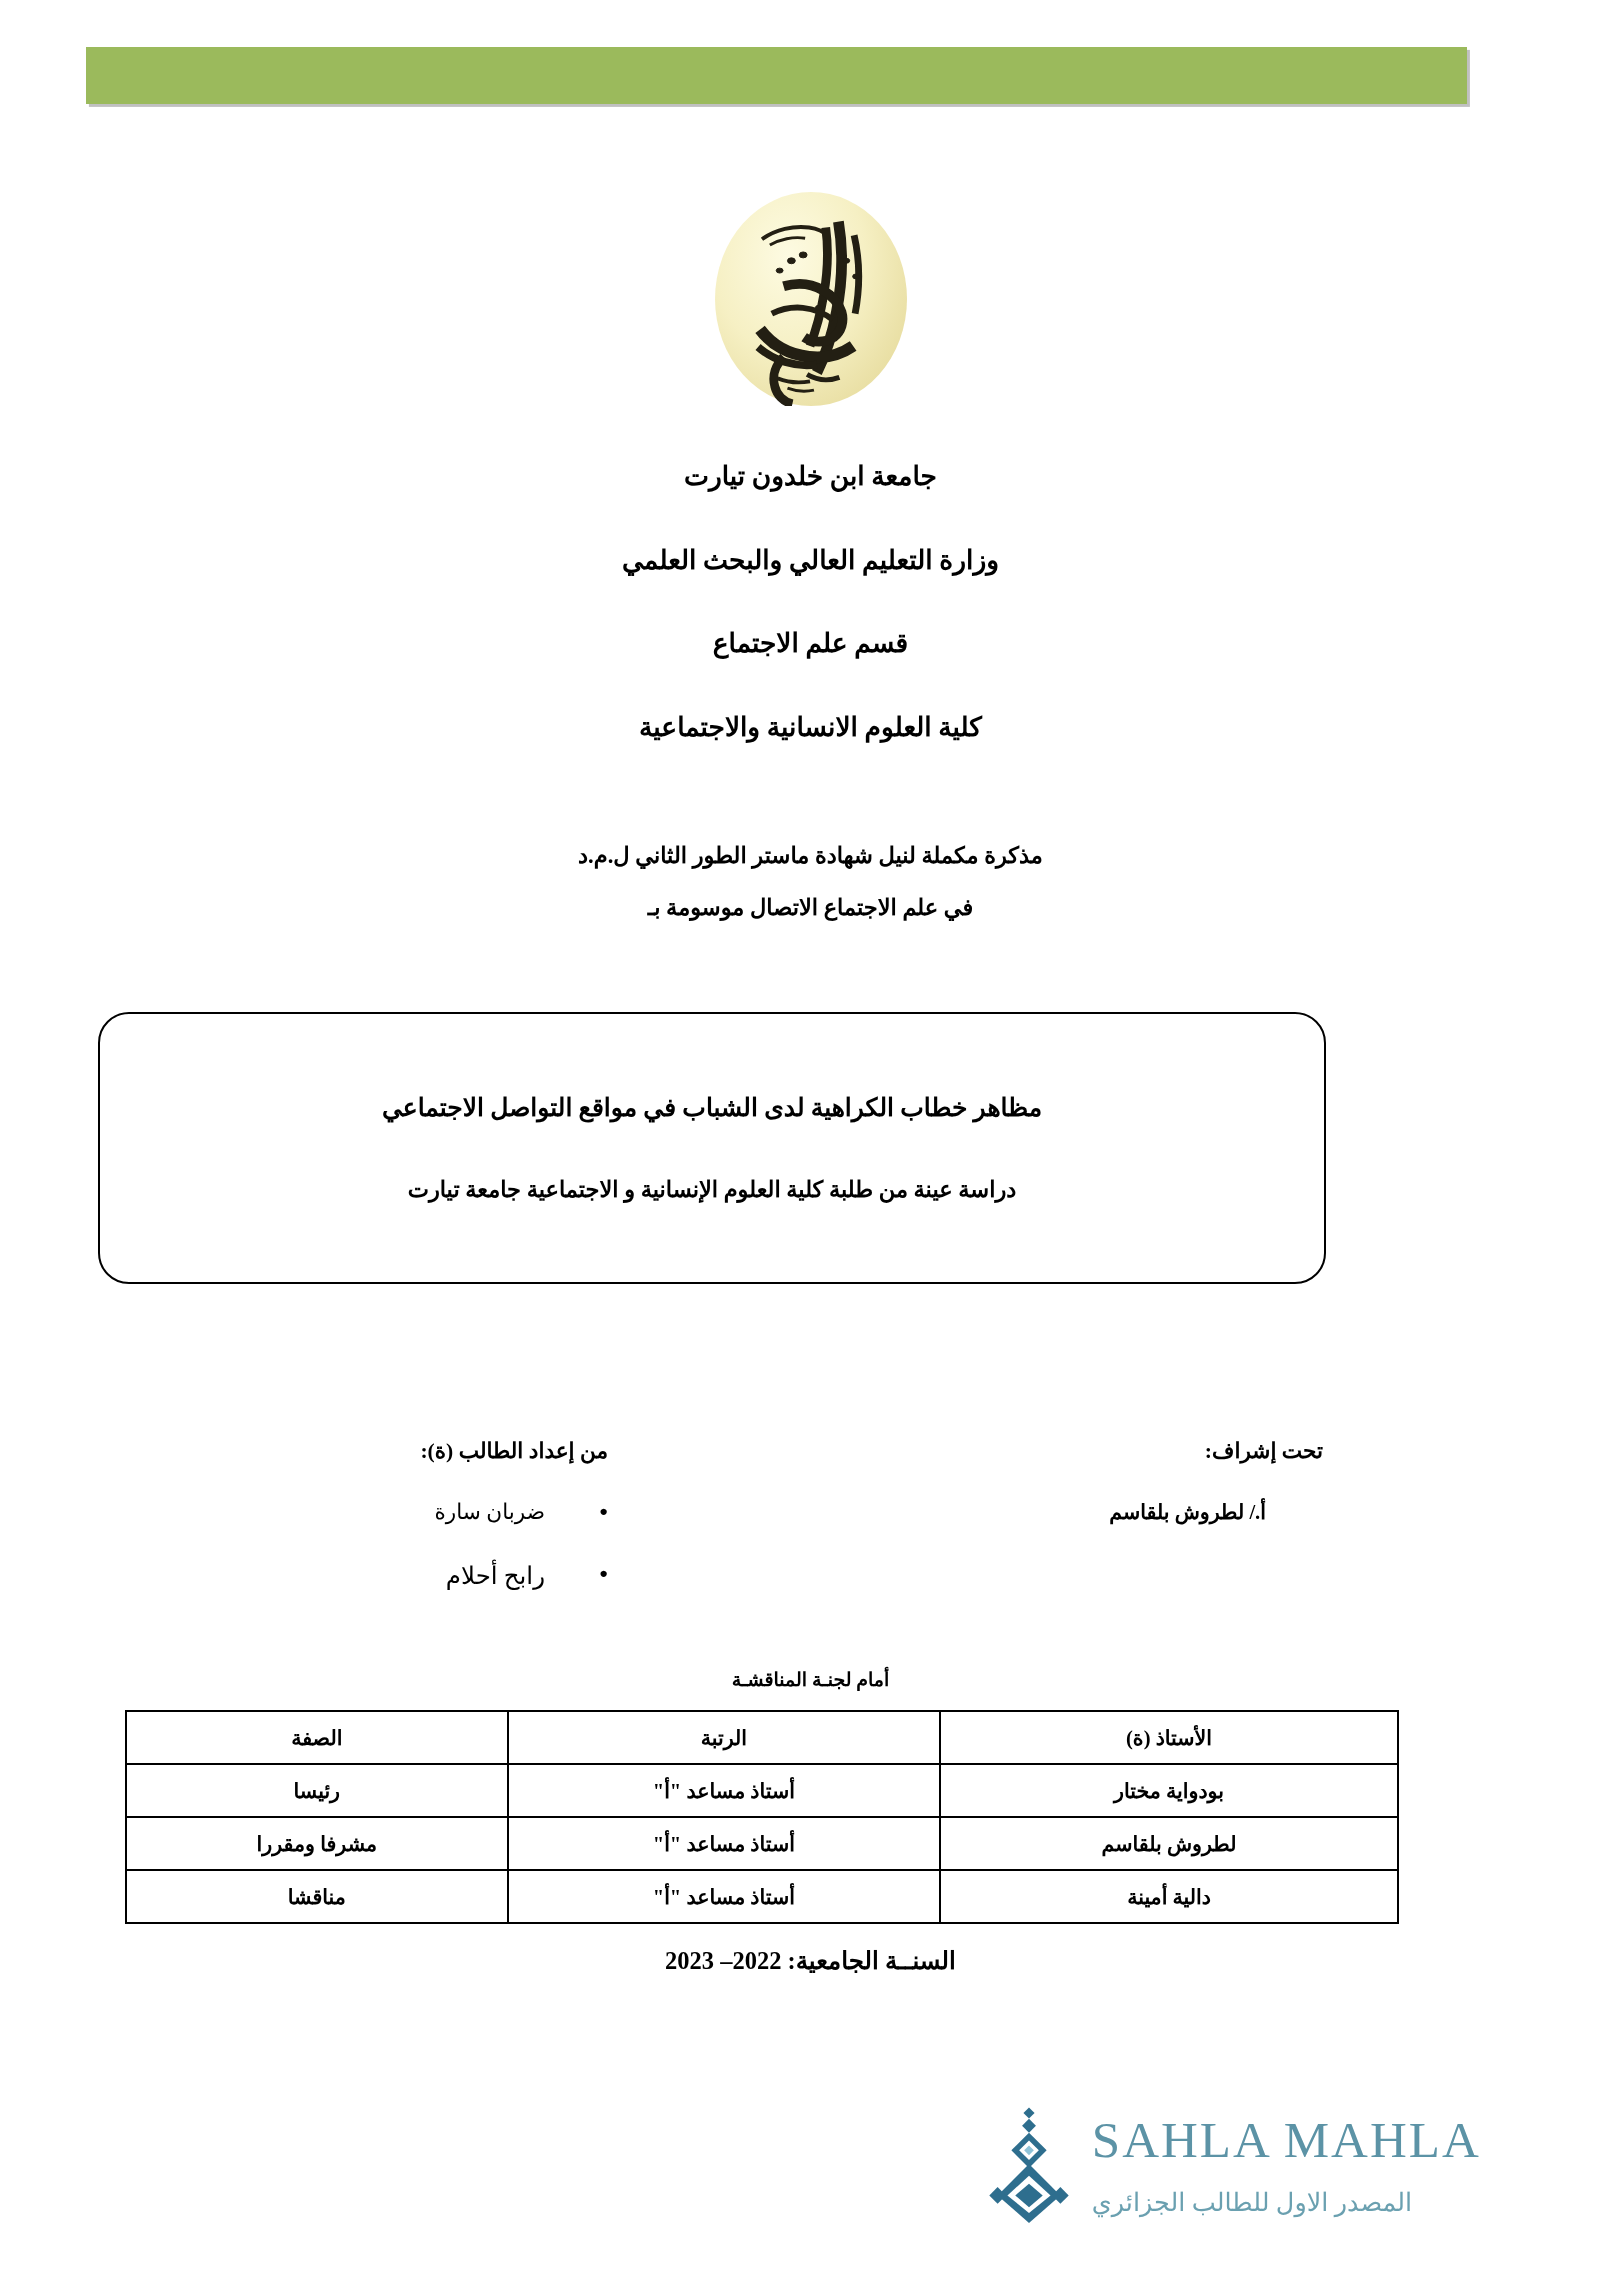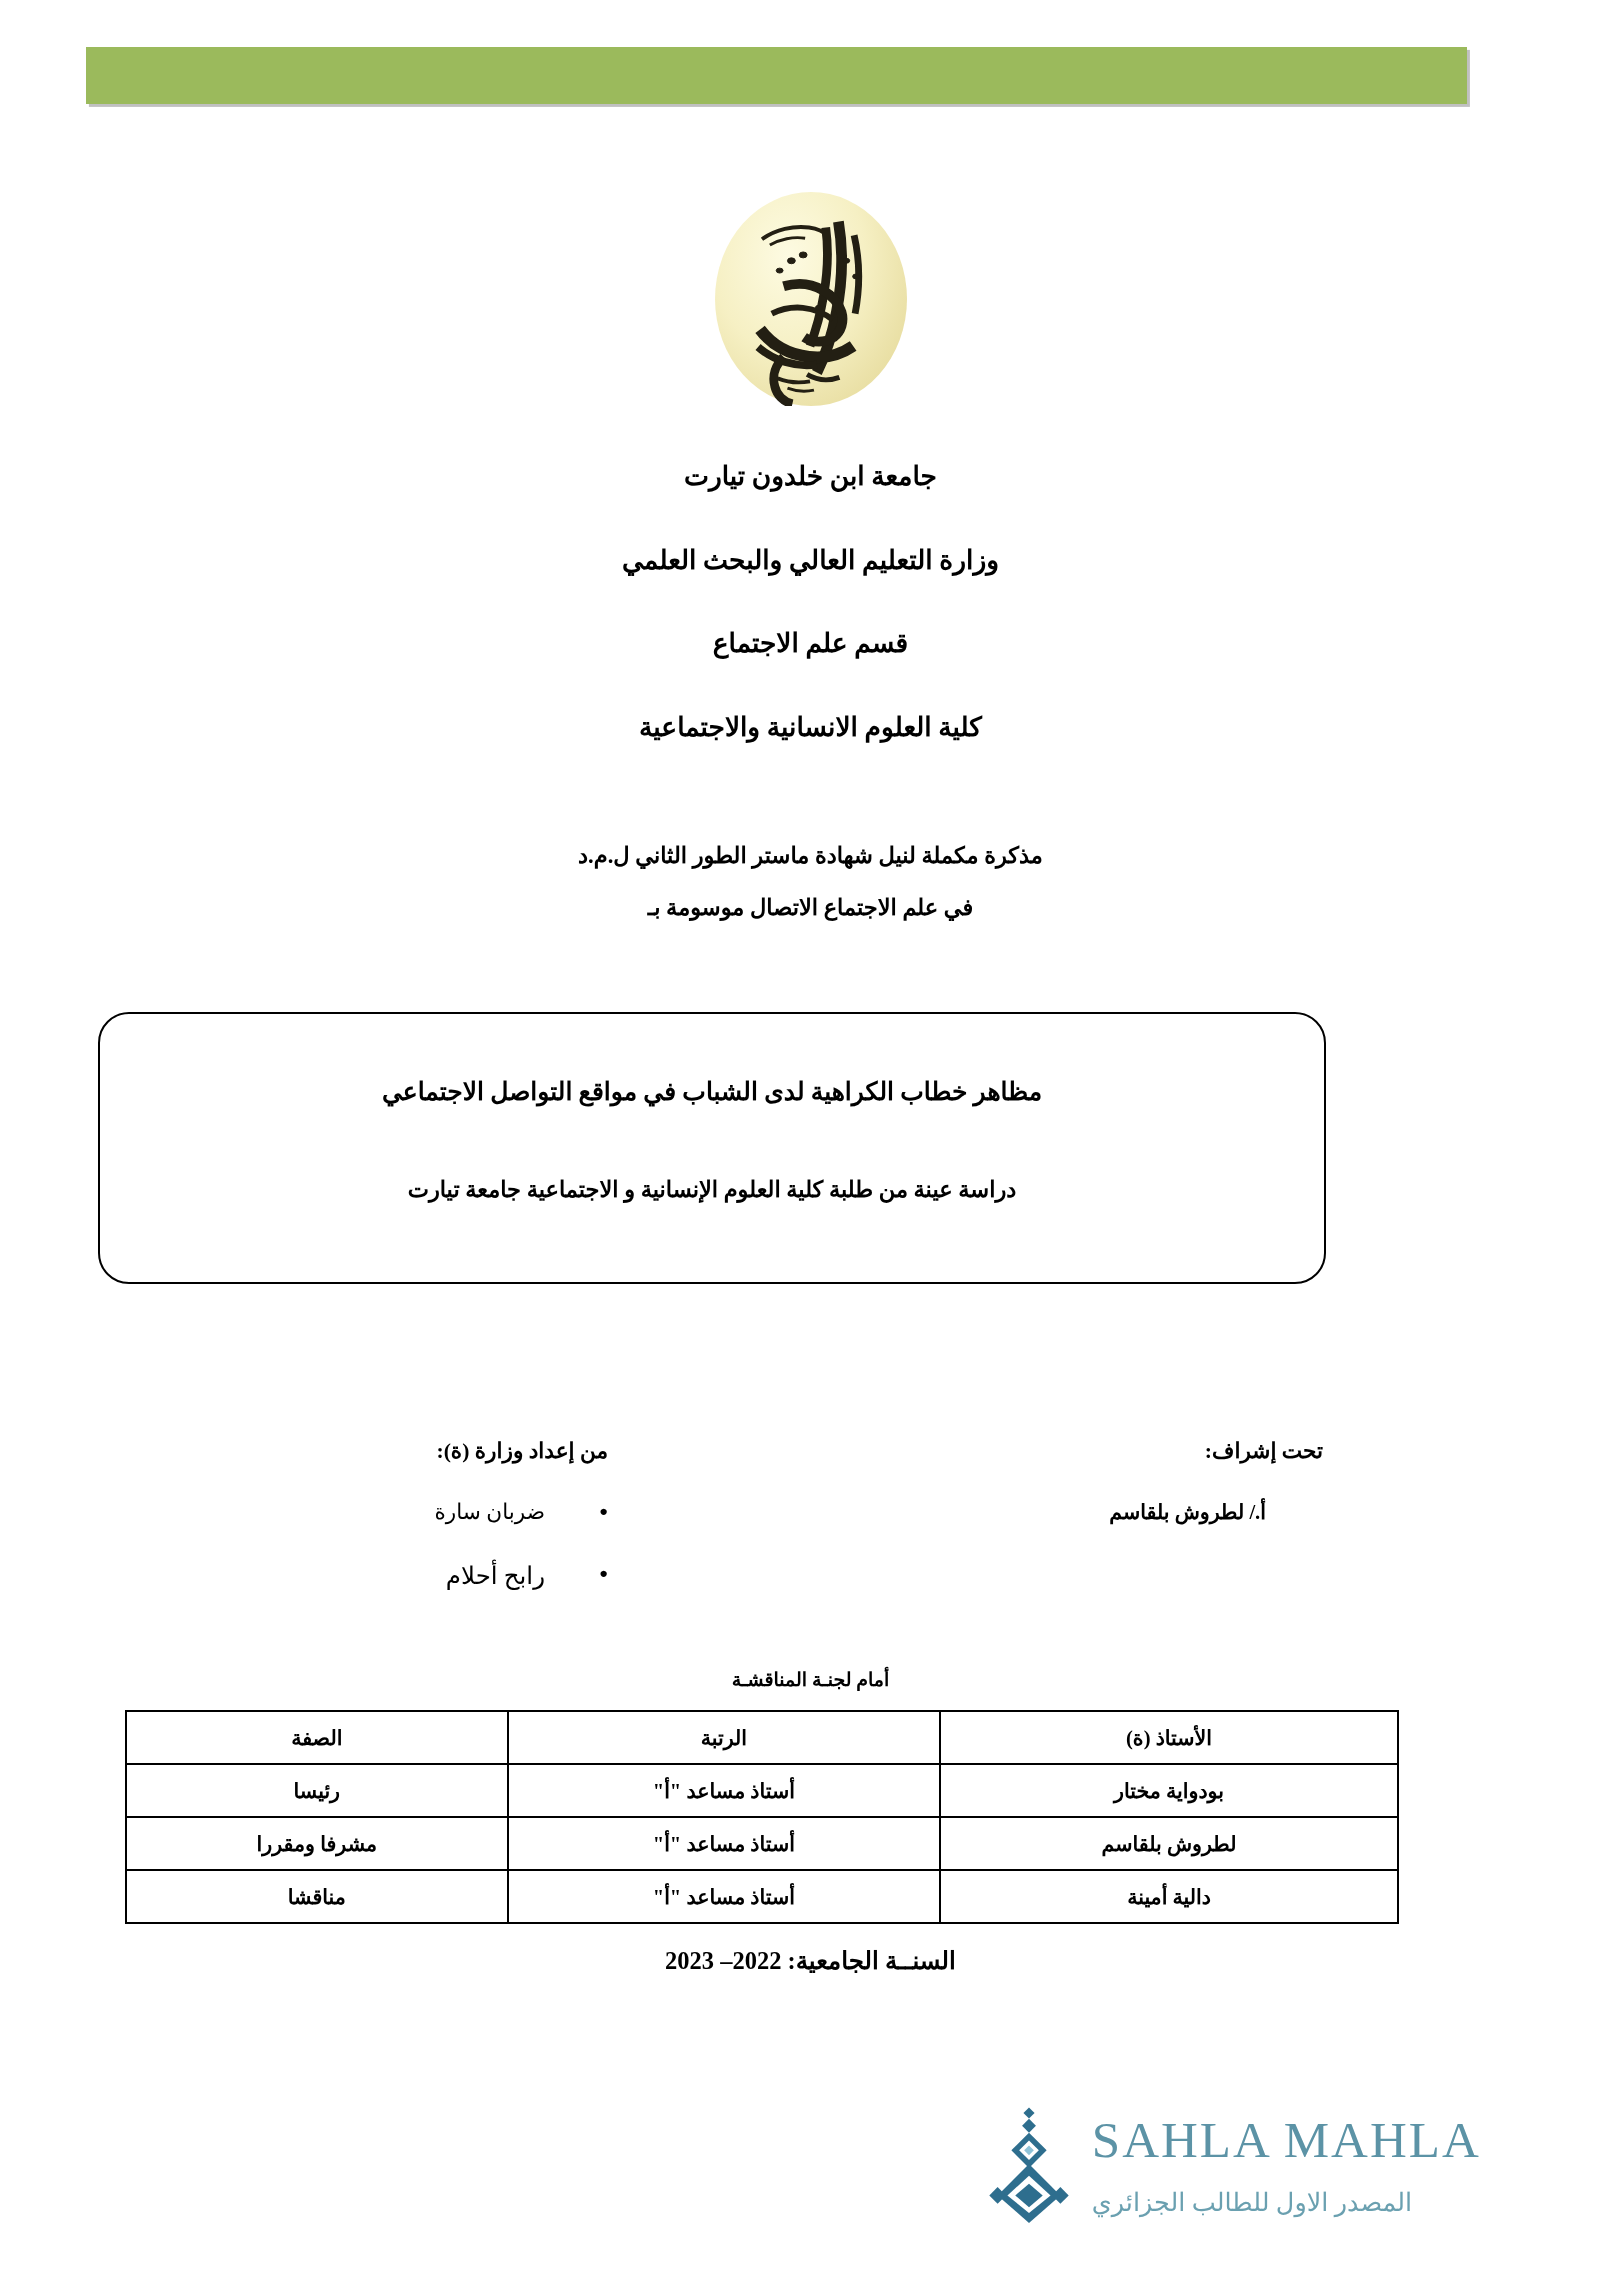--- a/index.html
+++ b/index.html
@@ -110,21 +110,21 @@
     line-height: 1.2;
     text-align: center;
     margin: 0 0 53px 0;
     padding: 0 39px;
   }
   .title-sub {
     font-size: 22.5px;
     font-weight: bold;
     line-height: 1.2;
     text-align: center;
-    margin: 16px;
+    margin: 0;
     padding: 0 39px;
   }
 
   
   .people-row {
     position: absolute;
     left: 147px;
     top: 1441px;
     width: 1176px;
     display: flex;
@@ -306,21 +306,21 @@
   <p class="title-main">مظاهر خطاب الكراهية لدى الشباب في مواقع التواصل الاجتماعي</p>
   <p class="title-sub">دراسة عينة من طلبة كلية العلوم الإنسانية و الاجتماعية جامعة تيارت</p>
 </div>
 
 <div class="people-row">
   <div class="people-col left">
     <p class="people-label">تحت إشراف:</p>
     <p class="supervisor-name">أ./ لطروش بلقاسم</p>
   </div>
   <div class="people-col right">
-    <p class="people-label">من إعداد وزارة (ة):</p>
+    <p class="people-label">من إعداد الطالب (ة):</p>
     <ul class="authors">
       <li>ضربان سارة</li>
       <li class="big">رابح أحلام</li>
     </ul>
   </div>
 </div>
 
 <div class="jury-title">أمام لجنـة المناقشـة</div>
 
 <table class="jury">

